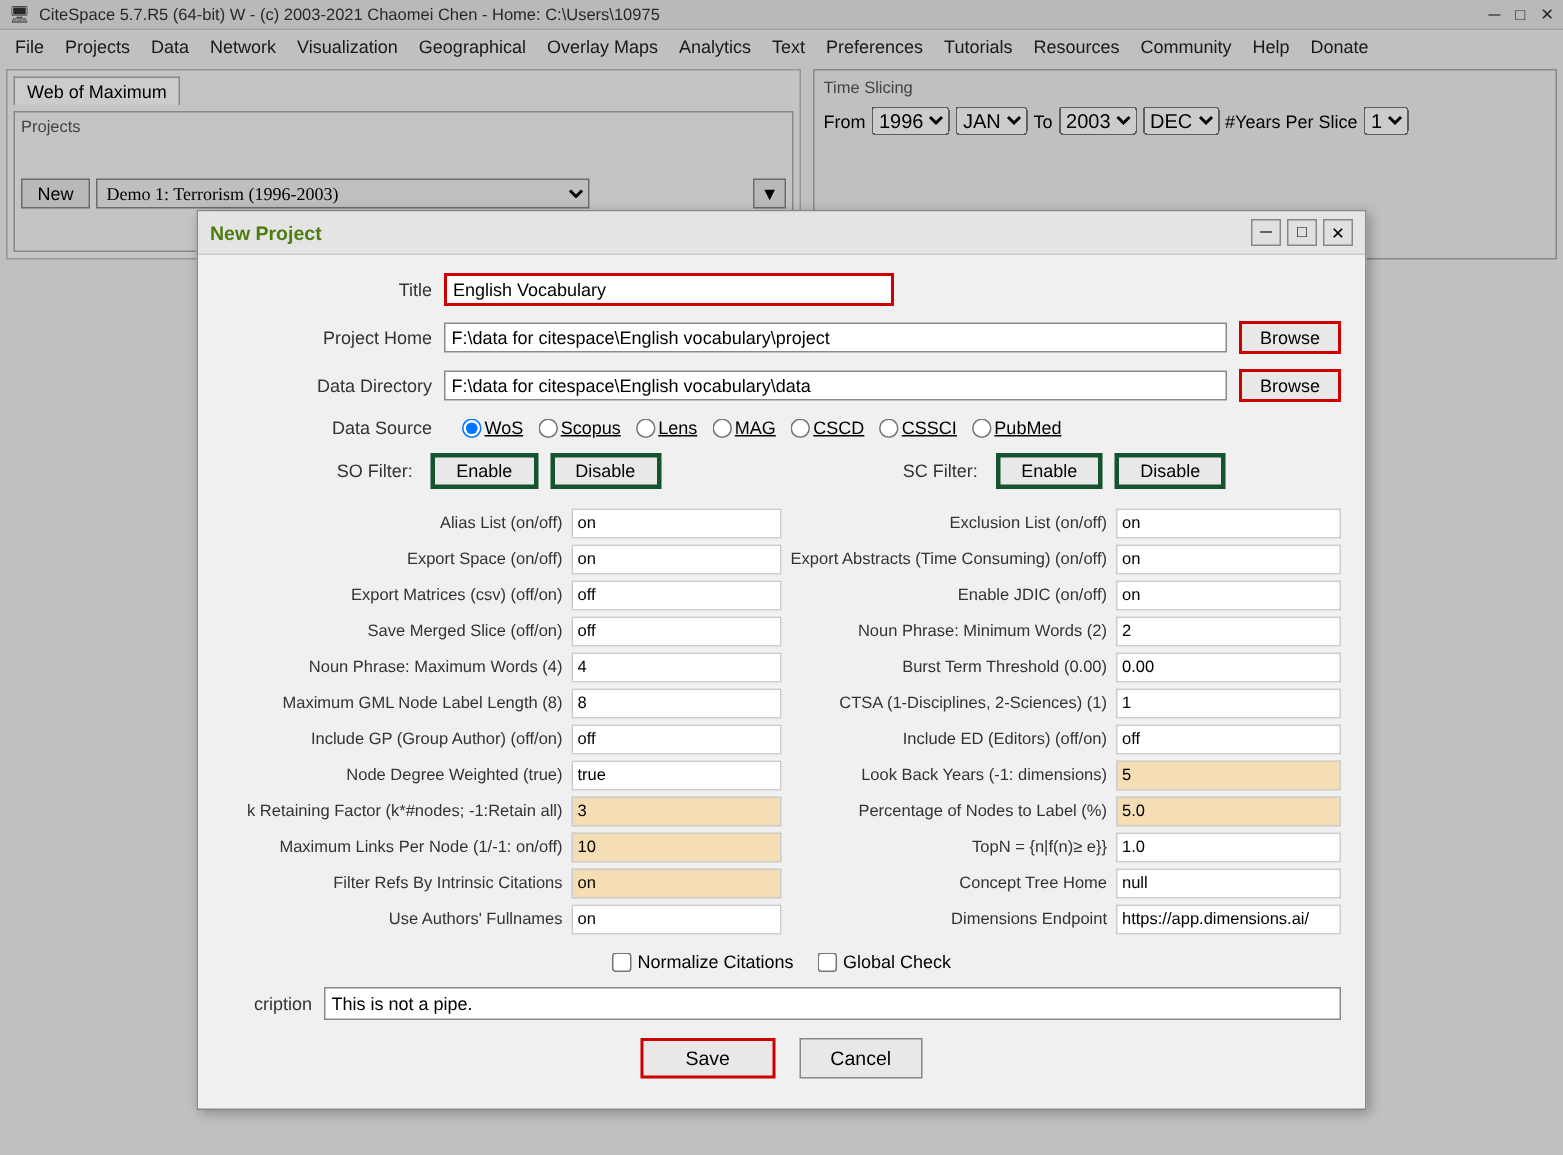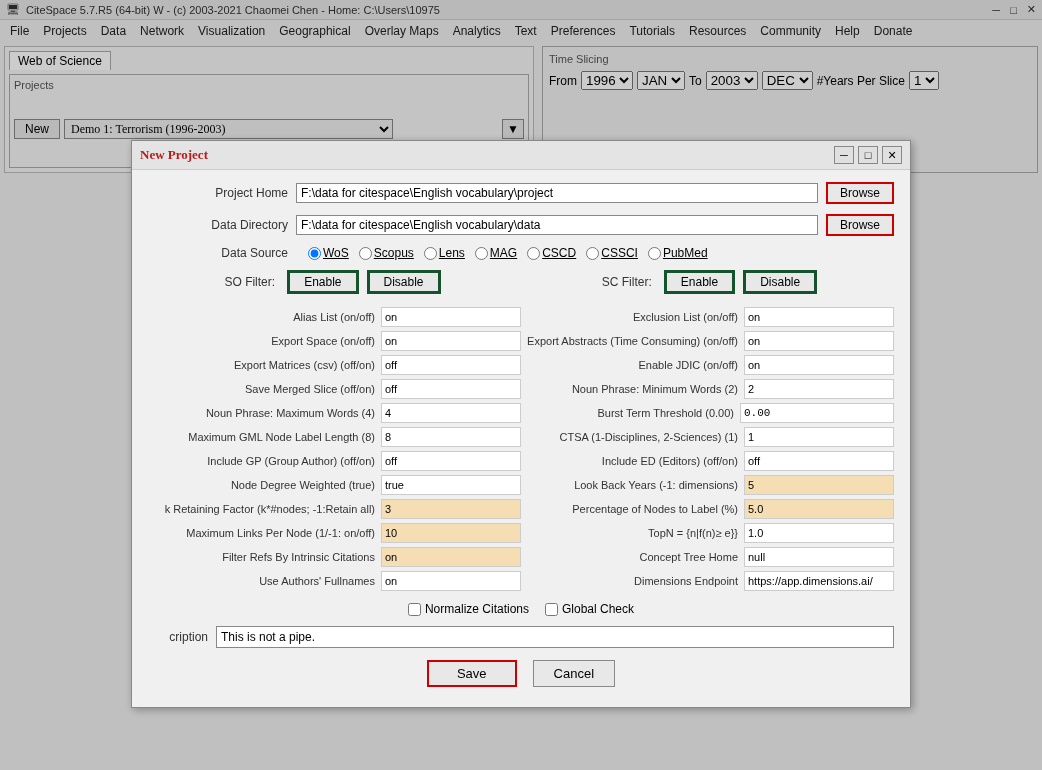--- a/index.html
+++ b/index.html
@@ -128,22 +128,21 @@
       background: #e4e4e4;
       padding: 5px 8px;
       display: flex;
       justify-content: space-between;
       align-items: center;
       border-bottom: 1px solid #ccc;
     }
     #dialog-title-text {
       font-size: 13px;
       font-weight: bold;
-      color: #b91c1c;
-      font-family: Liberation Serif, serif;
+      color: #4d7c0f;
     }
     .dialog-controls {
       display: flex;
       gap: 4px;
     }
     .win-btn {
       width: 20px;
       height: 18px;
       border: 1px solid #888;
       background: #e0e0e0;
@@ -356,21 +355,21 @@
     <span class="menu-item">Tutorials</span>
     <span class="menu-item">Resources</span>
     <span class="menu-item">Community</span>
     <span class="menu-item">Help</span>
     <span class="menu-item">Donate</span>
   </div>
 
 <div id="outer-area" style="display:flex; padding:4px; gap:4px;">
 
   <div id="wos-panel">
-    <div id="wos-tab">Web of Science</div>
+    <div id="wos-tab">Web of Maximum</div>
     <div id="projects-box">
       <div id="projects-label">Projects</div>
       <div id="projects-controls">
         <button class="proj-btn">New</button>
         <select id="project-select">
           <option>Demo 1: Terrorism (1996-2003)</option>
         </select>
         <button class="more-btn">More Actions ...</button>
         <button class="dropdown-arrow">▼</button>
       </div>
@@ -399,20 +398,24 @@
       <span id="dialog-title-text">New Project</span>
       <div class="dialog-controls">
         <button class="win-btn">─</button>
         <button class="win-btn">□</button>
         <button class="win-btn close">✕</button>
       </div>
     </div>
 
     <div id="dialog-body">
 
+      <div class="form-row">
+        <span class="form-label">Title</span>
+        <input class="form-input highlighted" type="text" style="max-width: 300px;" value="English Vocabulary">
+      </div>
 
       <div class="form-row">
         <span class="form-label">Project Home</span>
         <input class="form-input" type="text" value="F:\data for citespace\English vocabulary\project" style="">
         <button class="browse-btn">Browse</button>
       </div>
 
       <div class="form-row">
         <span class="form-label">Data Directory</span>
         <input class="form-input" type="text" value="F:\data for citespace\English vocabulary\data" style="">
@@ -477,21 +480,21 @@
           <div class="prop-row">
         <span class="prop-label">Noun Phrase: Minimum Words (2)</span>
         <input class="prop-value" type="text" value="2" style="min-width: 120px; max-width: 200px;">
       </div>
           <div class="prop-row">
         <span class="prop-label">Noun Phrase: Maximum Words (4)</span>
         <input class="prop-value" type="text" value="4" style="min-width: 120px; max-width: 140px;">
       </div>
           <div class="prop-row">
         <span class="prop-label">Burst Term Threshold (0.00)</span>
-        <input class="prop-value" type="text" value="0.00" style="min-width: 120px; max-width: 200px; font-family: Liberation Mono, monospace;">
+        <input class="prop-value" type="text" value="0.00" style="min-width: 120px; max-width: 200px;">
       </div>
           <div class="prop-row">
         <span class="prop-label">Maximum GML Node Label Length (8)</span>
         <input class="prop-value" type="text" value="8" style="min-width: 120px; max-width: 140px;">
       </div>
           <div class="prop-row">
         <span class="prop-label">CTSA (1-Disciplines, 2-Sciences) (1)</span>
         <input class="prop-value" type="text" value="1" style="min-width: 120px; max-width: 200px;">
       </div>
           <div class="prop-row">

